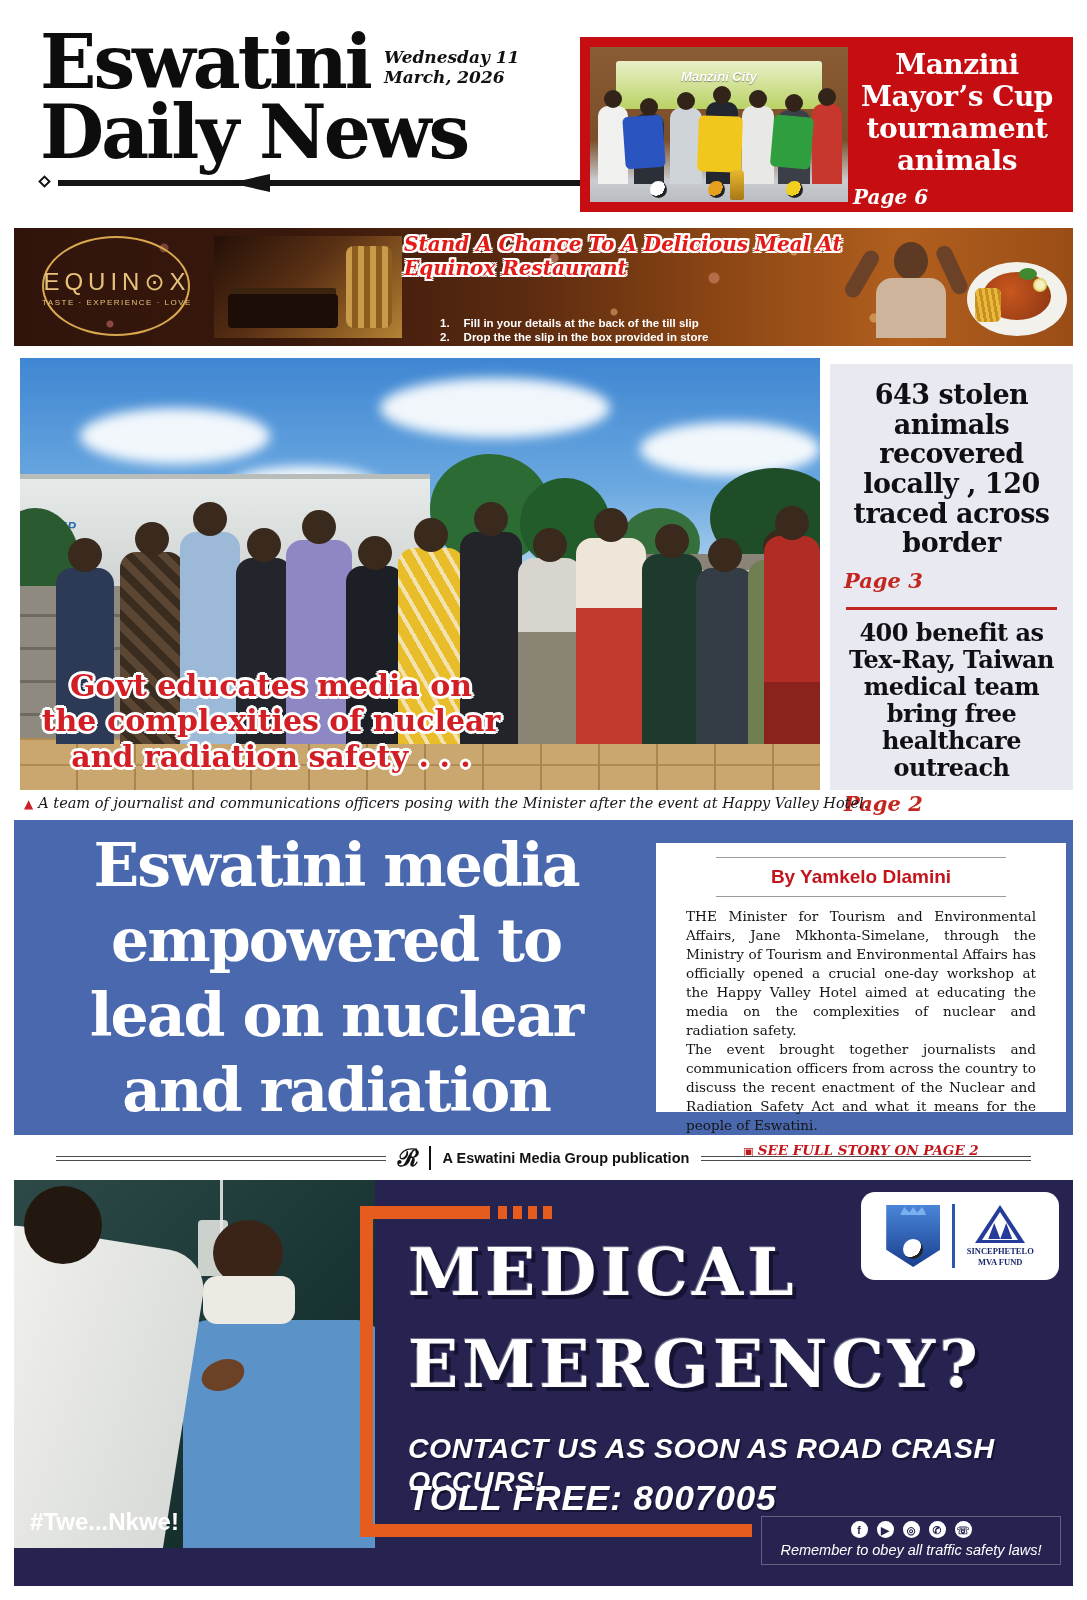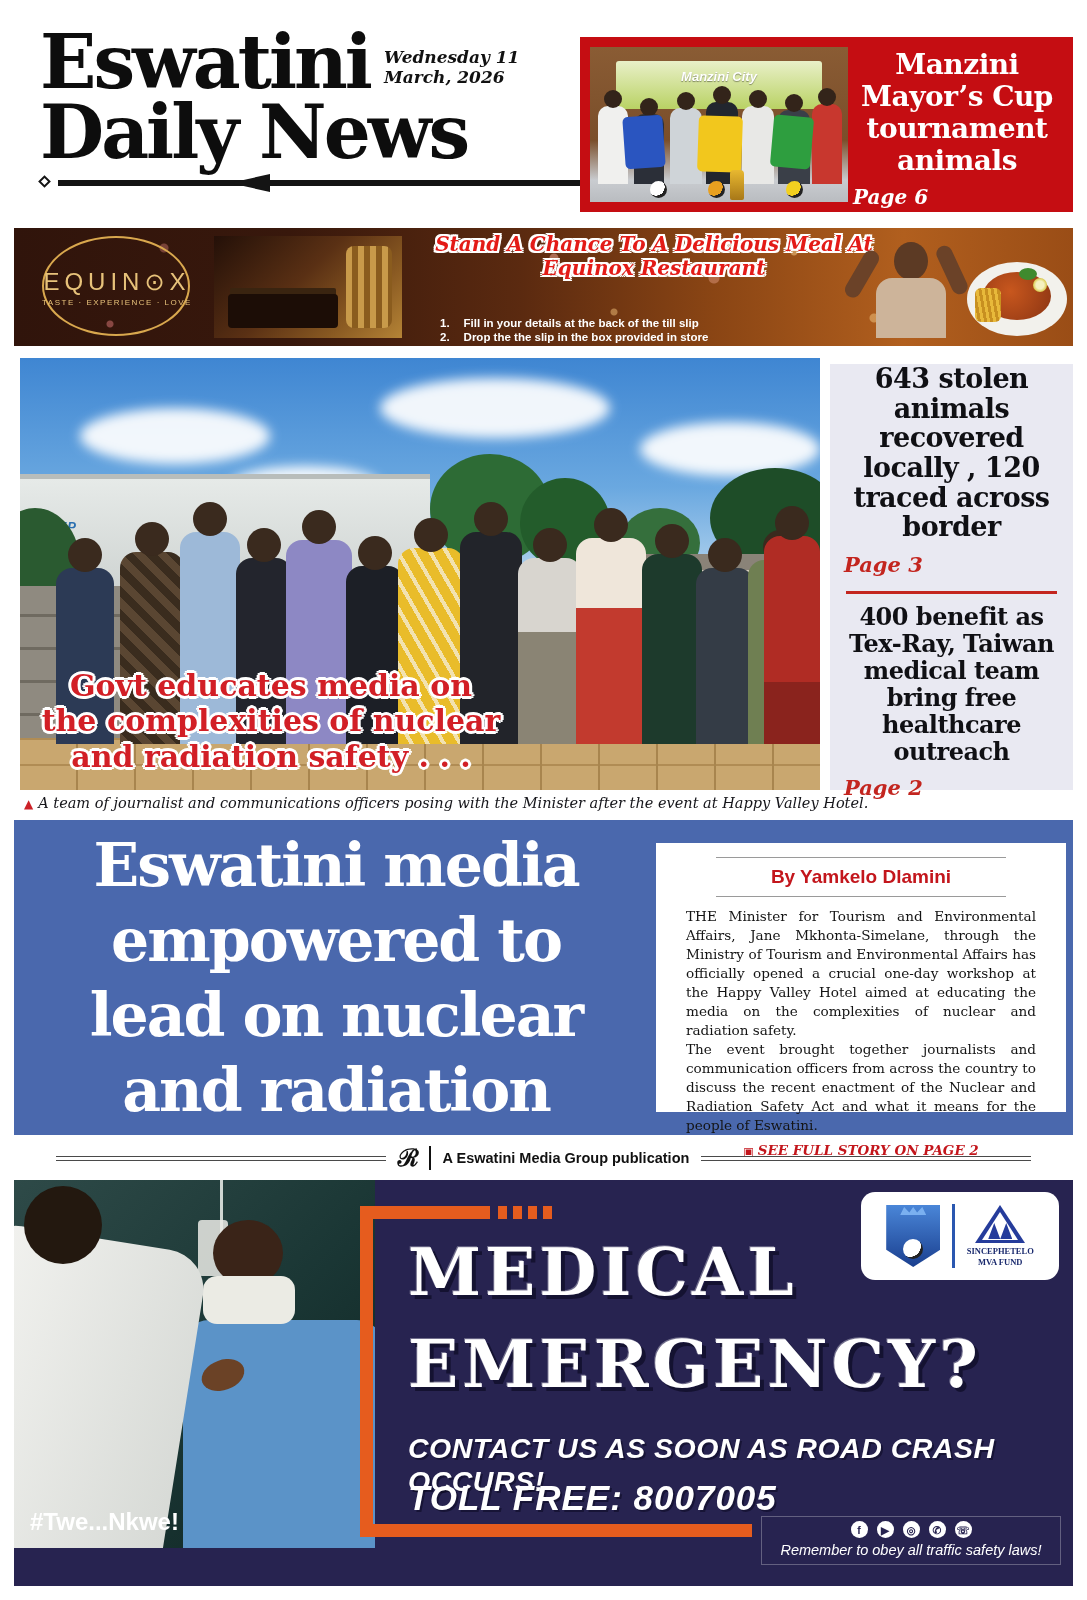--- a/index.html
+++ b/index.html
@@ -51,21 +51,21 @@
     radial-gradient(circle 4px at 860px 90px, rgba(250,210,140,.45) 0 4px, transparent 5px),
     radial-gradient(circle 3px at 96px 96px, rgba(220,120,120,.5) 0 3px, transparent 4px),
     radial-gradient(circle 4px at 150px 20px, rgba(220,130,120,.4) 0 4px, transparent 5px); }
   .eq-logo { position:absolute; left:12px; top:6px; width:182px; height:106px; }
   .eq-circle { position:absolute; left:16px; top:2px; width:148px; height:100px; border:2.5px solid #d9a84e; border-radius:50%; }
   .eq-word { position:absolute; left:0; top:34px; width:100%; text-align:center; color:#e7c27a; font-size:24px; letter-spacing:5px; font-weight:normal; }
   .eq-tag { position:absolute; left:0; top:64px; width:100%; text-align:center; color:#e7c27a; font-size:8px; letter-spacing:1.5px; }
   .eq-resto { position:absolute; left:200px; top:8px; width:188px; height:102px; background:linear-gradient(135deg,#241008 0%,#5a3014 45%,#8a5a22 75%,#b58436 100%); }
   .eq-resto::before { content:""; position:absolute; right:10px; top:10px; width:46px; height:82px; background:repeating-linear-gradient(90deg,#c89a4a 0 6px,#8a5c1e 6px 12px); border-radius:8px; }
   .eq-resto::after { content:""; position:absolute; left:14px; bottom:10px; width:110px; height:34px; background:#1c0d06; border-radius:4px; box-shadow:0 -8px 0 -2px #3a2410; }
-  .eq-head { position:absolute; left:390px; top:4px; width:500px; text-align:center; font-family:"DejaVu Serif", serif; font-weight:bold; font-style:italic; font-size:20px; color:#e31b17; text-shadow:-2px -2px 0 #fff,2px -2px 0 #fff,-2px 2px 0 #fff,2px 2px 0 #fff,0 2px 0 #fff,0 -2px 0 #fff,2px 0 0 #fff,-2px 0 0 #fff; }
+  .eq-head { position:absolute; left:390px; top:4px; width:500px; text-align:left; font-family:"DejaVu Serif", serif; font-weight:bold; font-style:italic; font-size:20px; color:#e31b17; text-shadow:-2px -2px 0 #fff,2px -2px 0 #fff,-2px 2px 0 #fff,2px 2px 0 #fff,0 2px 0 #fff,0 -2px 0 #fff,2px 0 0 #fff,-2px 0 0 #fff; }
   .eq-sub { position:absolute; left:418px; top:40px; width:310px; text-align:center; color:#fff; font-weight:bold; font-size:13px; line-height:1.3; border-top:1.5px solid #fff; border-bottom:1.5px solid #fff; padding:5px 0 6px; }
   .eq-steps { position:absolute; left:418px; top:88px; width:310px; color:#fff; font-size:11.5px; font-weight:bold; }
   .eq-step { display:flex; gap:14px; line-height:1.25; padding-left:8px; }
   .eq-woman { position:absolute; left:822px; top:10px; width:140px; height:100px; }
   .ew-head { position:absolute; left:58px; top:4px; width:34px; height:38px; background:#5c3a24; border-radius:50%; }
   .ew-body { position:absolute; left:40px; top:40px; width:70px; height:60px; background:#cdb49a; border-radius:16px 16px 0 0; }
   .ew-arm1 { position:absolute; left:18px; top:10px; width:16px; height:52px; background:#6b4228; border-radius:8px; transform:rotate(30deg); }
   .ew-arm2 { position:absolute; right:16px; top:6px; width:16px; height:52px; background:#6b4228; border-radius:8px; transform:rotate(-25deg); }
   .eq-food { position:absolute; right:6px; top:26px; width:100px; height:86px; }
   .ef-plate { position:absolute; left:0; top:8px; width:100px; height:74px; background:#f2f1ec; border-radius:50%; }
@@ -103,21 +103,21 @@
   .pe11{left:676px;width:58px;height:176px;background:#343c46;}
   .pe12{left:728px;width:64px;height:184px;background:#6f7f52;}
   .pe13{left:36px;width:58px;height:176px;background:#2c3a55;}
   .pe14{left:744px;width:56px;height:208px;background:linear-gradient(180deg,#b02c24 0 70%,#8a231d 70%);}
   .photo-overlay { position:absolute; left:12px; bottom:16px; width:478px; text-align:center; font-family:"DejaVu Serif", serif; font-weight:bold; font-size:30px; line-height:1.18; color:#d21f26; text-shadow:-2px -2px 0 #fff,2px -2px 0 #fff,-2px 2px 0 #fff,2px 2px 0 #fff,0 3px 0 #fff,0 -3px 0 #fff,3px 0 0 #fff,-3px 0 0 #fff; }
   .photo-overlay span { display:block; }
 
   
   .sidebar { position:absolute; left:830px; top:364px; width:243px; height:426px; background:#e9e9f2; }
   .sb-headline { font-family:"DejaVu Serif", serif; font-weight:bold; color:#101014; text-align:center; letter-spacing:-0.5px; }
-  .sb1 { font-size:27px; line-height:1.1; margin:0 10px 0; }
+  .sb1 { font-size:27px; line-height:1.1; margin:16px 10px 0; }
   .sb2 { font-size:24px; line-height:1.12; margin:10px 6px 0; }
   .sb-page { font-family:"DejaVu Serif", serif; font-weight:bold; font-style:italic; color:#c3251f; font-size:21px; margin:10px 0 0 14px; }
   .sb-div { height:3px; background:#c3251f; margin:14px 16px 2px; }
 
   
   .caption { position:absolute; left:24px; top:795px; width:1040px; font-family:"DejaVu Serif", serif; font-style:italic; font-size:14.5px; color:#15151a; }
   .caption-marker { color:#cc2127; font-style:normal; font-size:12px; margin-right:5px; }
 
   
   .feature { position:absolute; left:14px; top:820px; width:1059px; height:315px; background:#4a68ad; }

